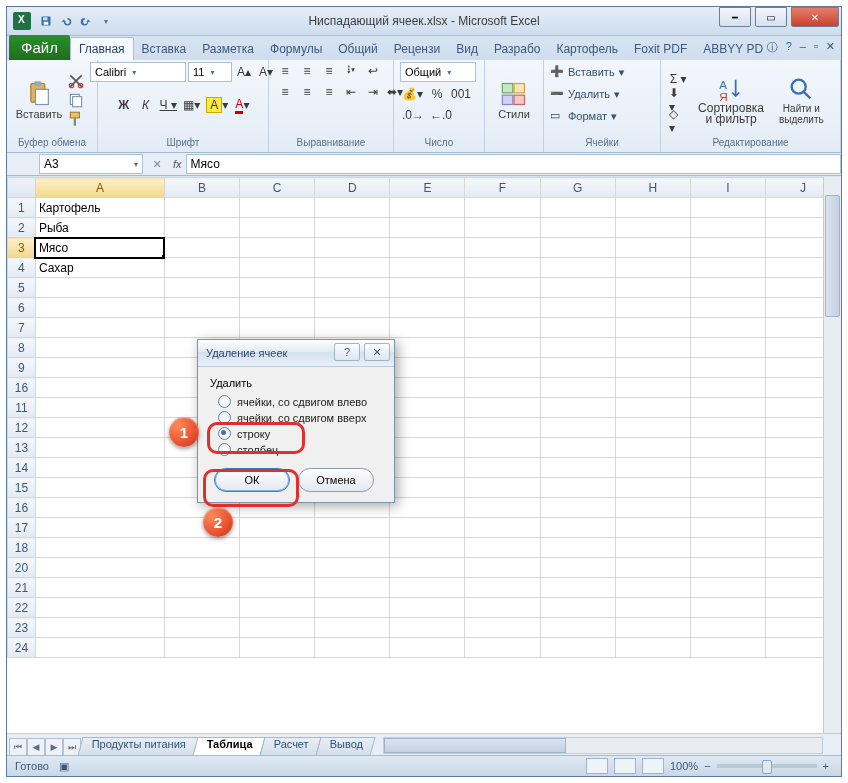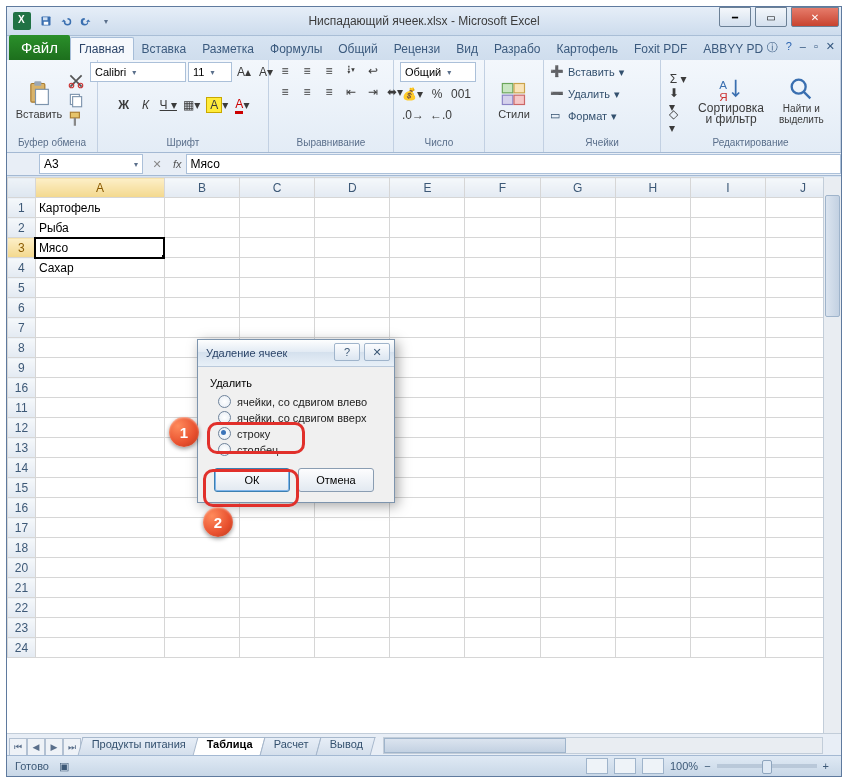--- a/index.html
+++ b/index.html
@@ -70,21 +70,21 @@
 .dialog{position:absolute;top:332px;left:190px;width:196px;background:#f0f0f0;border:1px solid #7d94ad;box-shadow:3px 3px 12px rgba(0,0,0,0.35);font-size:11px;}
 .dialog .dtitle{height:26px;background:linear-gradient(#fdfefe,#e3ebf4 45%,#d4e0ed 46%,#e8f0f8);display:flex;align-items:center;padding:0 8px;color:#2b4468;border-bottom:1px solid #bac9db;position:relative;}
 .dialog .dtitle .dbtns{position:absolute;right:4px;top:3px;display:flex;gap:4px;}
 .dialog .dtitle .dbtns div{width:24px;height:16px;border:1px solid #9fb4cb;border-radius:2px;background:linear-gradient(#fbfcfe,#dce6f1);display:flex;align-items:center;justify-content:center;font-size:11px;color:#3d5977;}
 .dialog .dbody{padding:8px 10px 10px;}
 .fieldset-label{margin:2px 0 6px 2px;}
 .radio{display:flex;align-items:center;gap:6px;margin:3px 0 3px 10px;color:#222;}
 .radio .rdot{width:11px;height:11px;border:1px solid #6f839b;border-radius:50%;background:radial-gradient(#fff,#e4ebf3);position:relative;flex-shrink:0;}
 .radio.selected .rdot::after{content:"";position:absolute;top:2px;left:2px;width:5px;height:5px;border-radius:50%;background:#3b74b9;}
 .dialog .dbuttons{display:flex;gap:8px;margin-top:12px;justify-content:flex-start;margin-left:6px;}
-.dlg-btn{width:74px;height:22px;border:1px solid #8a9db2;background:linear-gradient(#fdfdfe,#e2e9f1);border-radius:3px;display:flex;align-items:center;justify-content:center;}
+.dlg-btn{width:74px;height:22px;border:1px solid #8a9db2;background:linear-gradient(#fdfdfe,#e2e9f1);border-radius:12px;display:flex;align-items:center;justify-content:center;}
 .dlg-btn.focus{border:1px solid #3c7fb1;box-shadow:0 0 0 1px #7eb4ea inset;}
 
 .callout{position:absolute;border:3px solid #e1302b;border-radius:10px;pointer-events:none;}
 .badge{position:absolute;width:30px;height:30px;border-radius:50%;background:radial-gradient(circle at 30% 30%,#ff8b5c,#e8502e 60%,#b7361a);color:#fff;font-weight:bold;font-size:15px;display:flex;align-items:center;justify-content:center;box-shadow:0 2px 4px rgba(0,0,0,0.4),inset 0 1px 2px rgba(255,255,255,0.5);}
 
 .cells-row{display:flex;align-items:center;gap:4px;height:20px;color:#33506e;font-size:11px;}
 .cells-row .ci{width:14px;height:14px;}
 </style>
 </head>
 <body>

